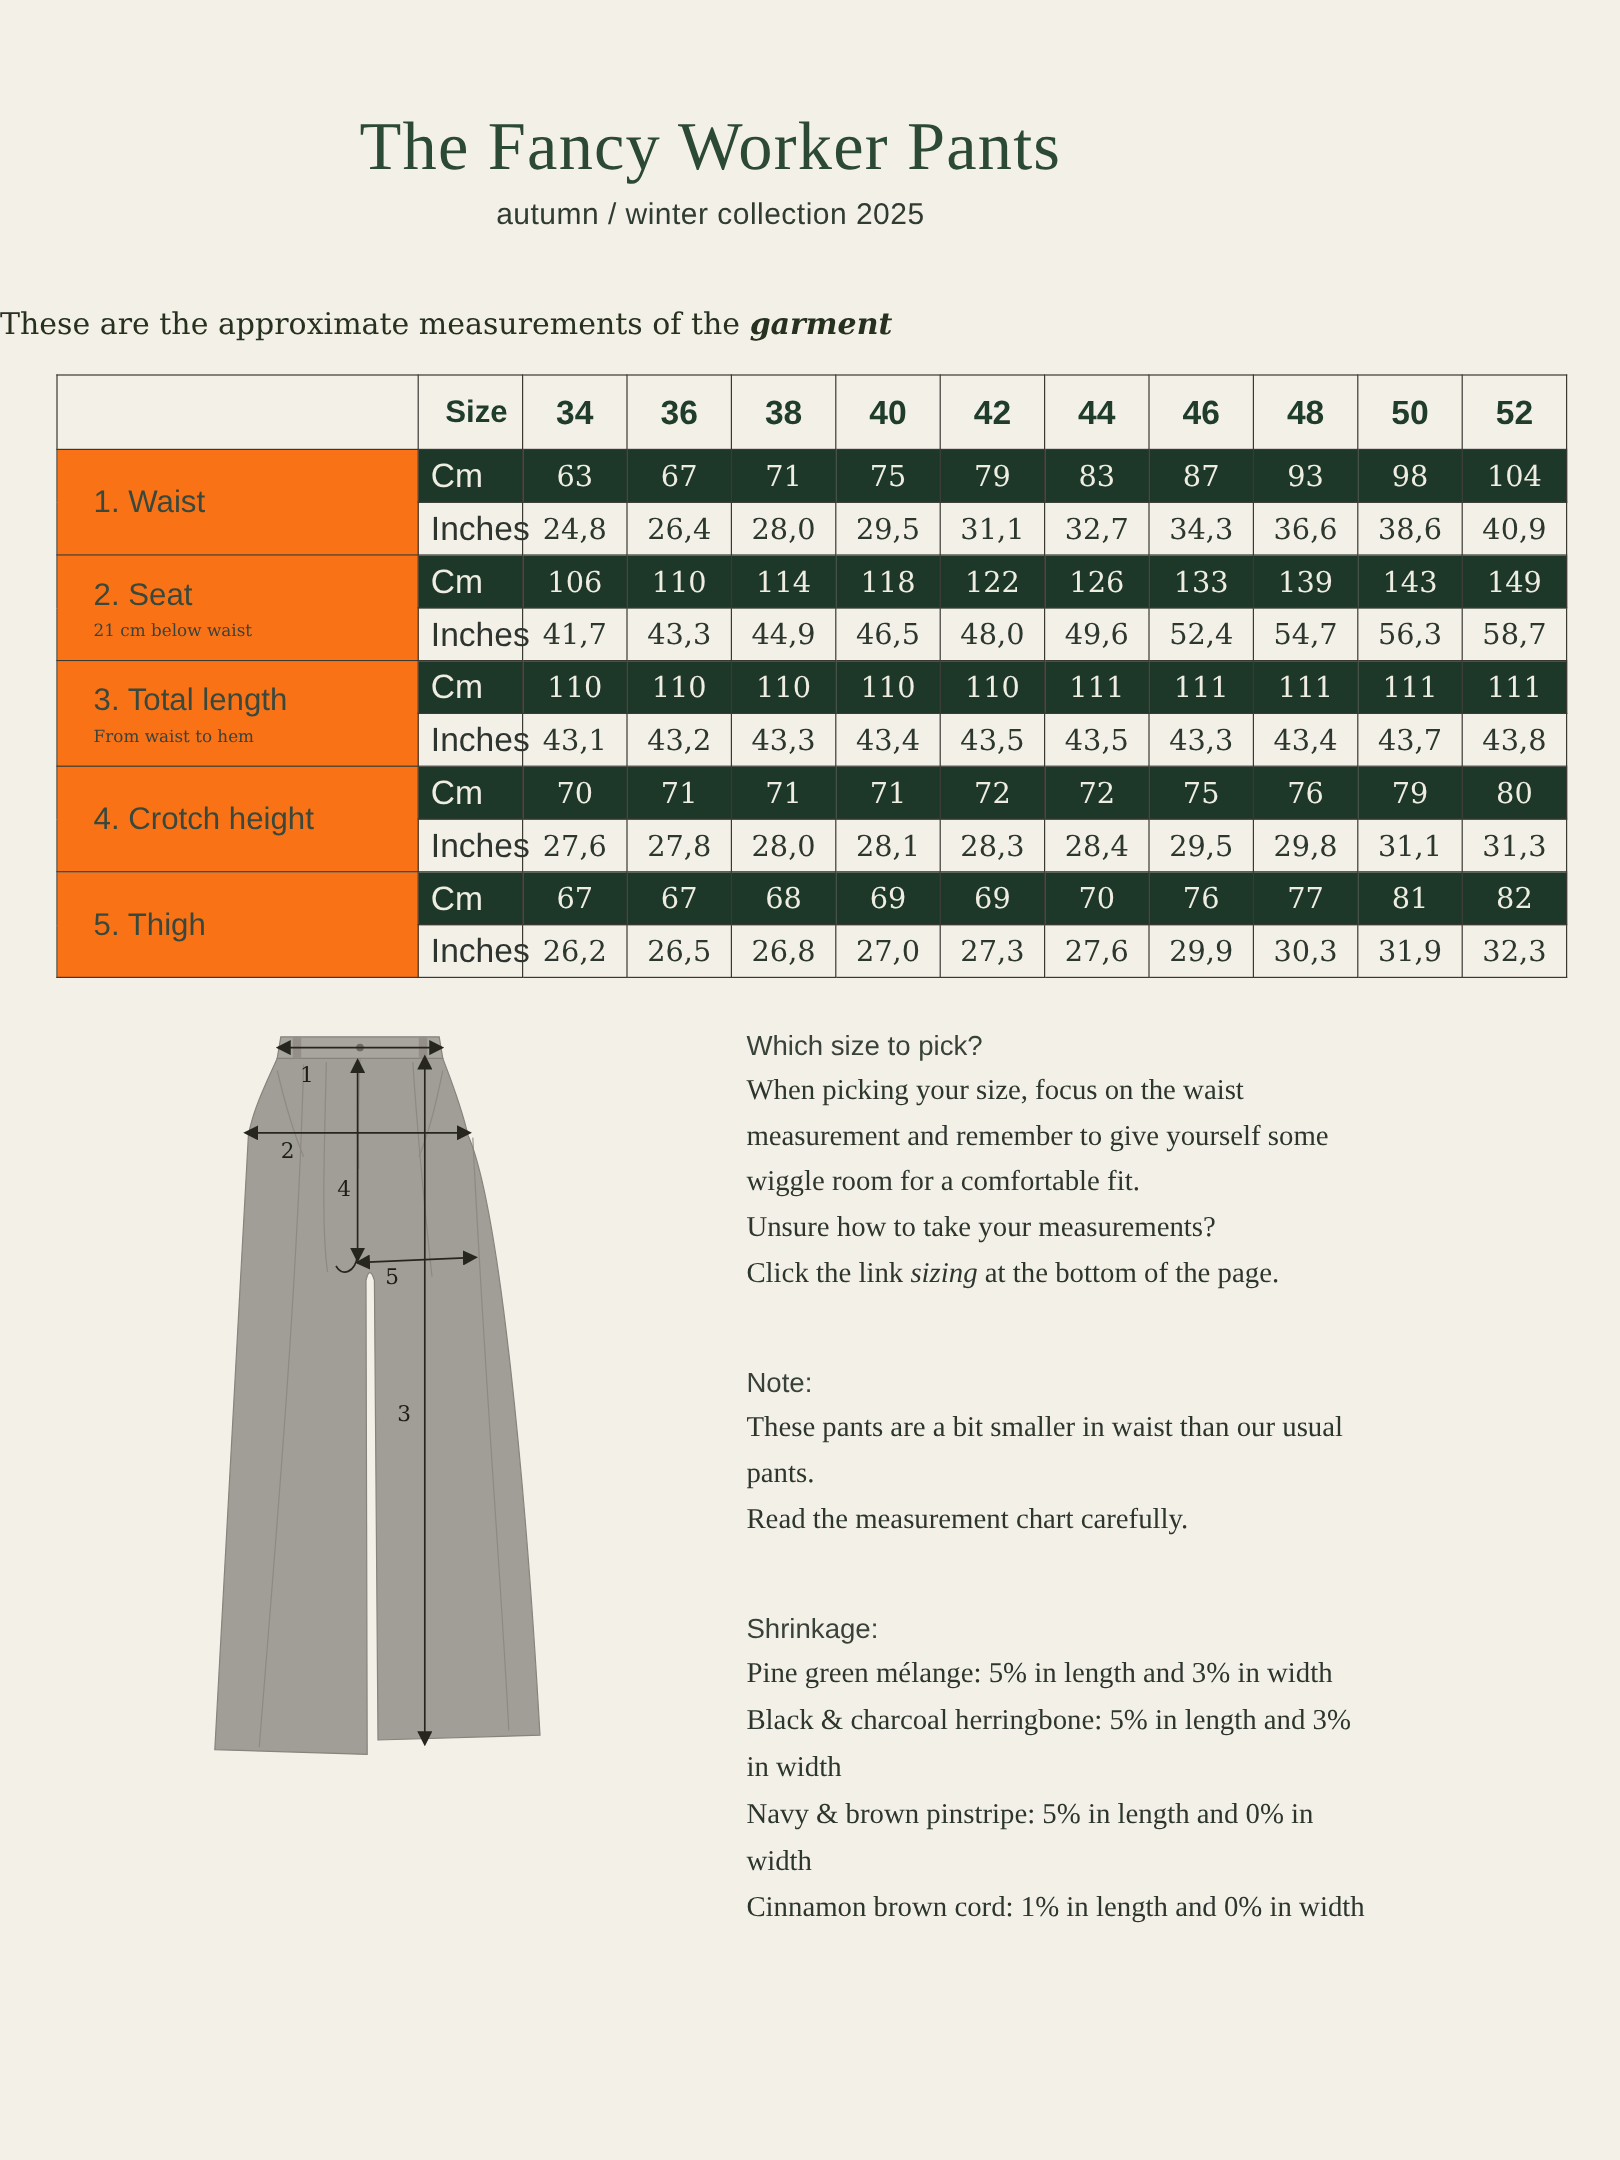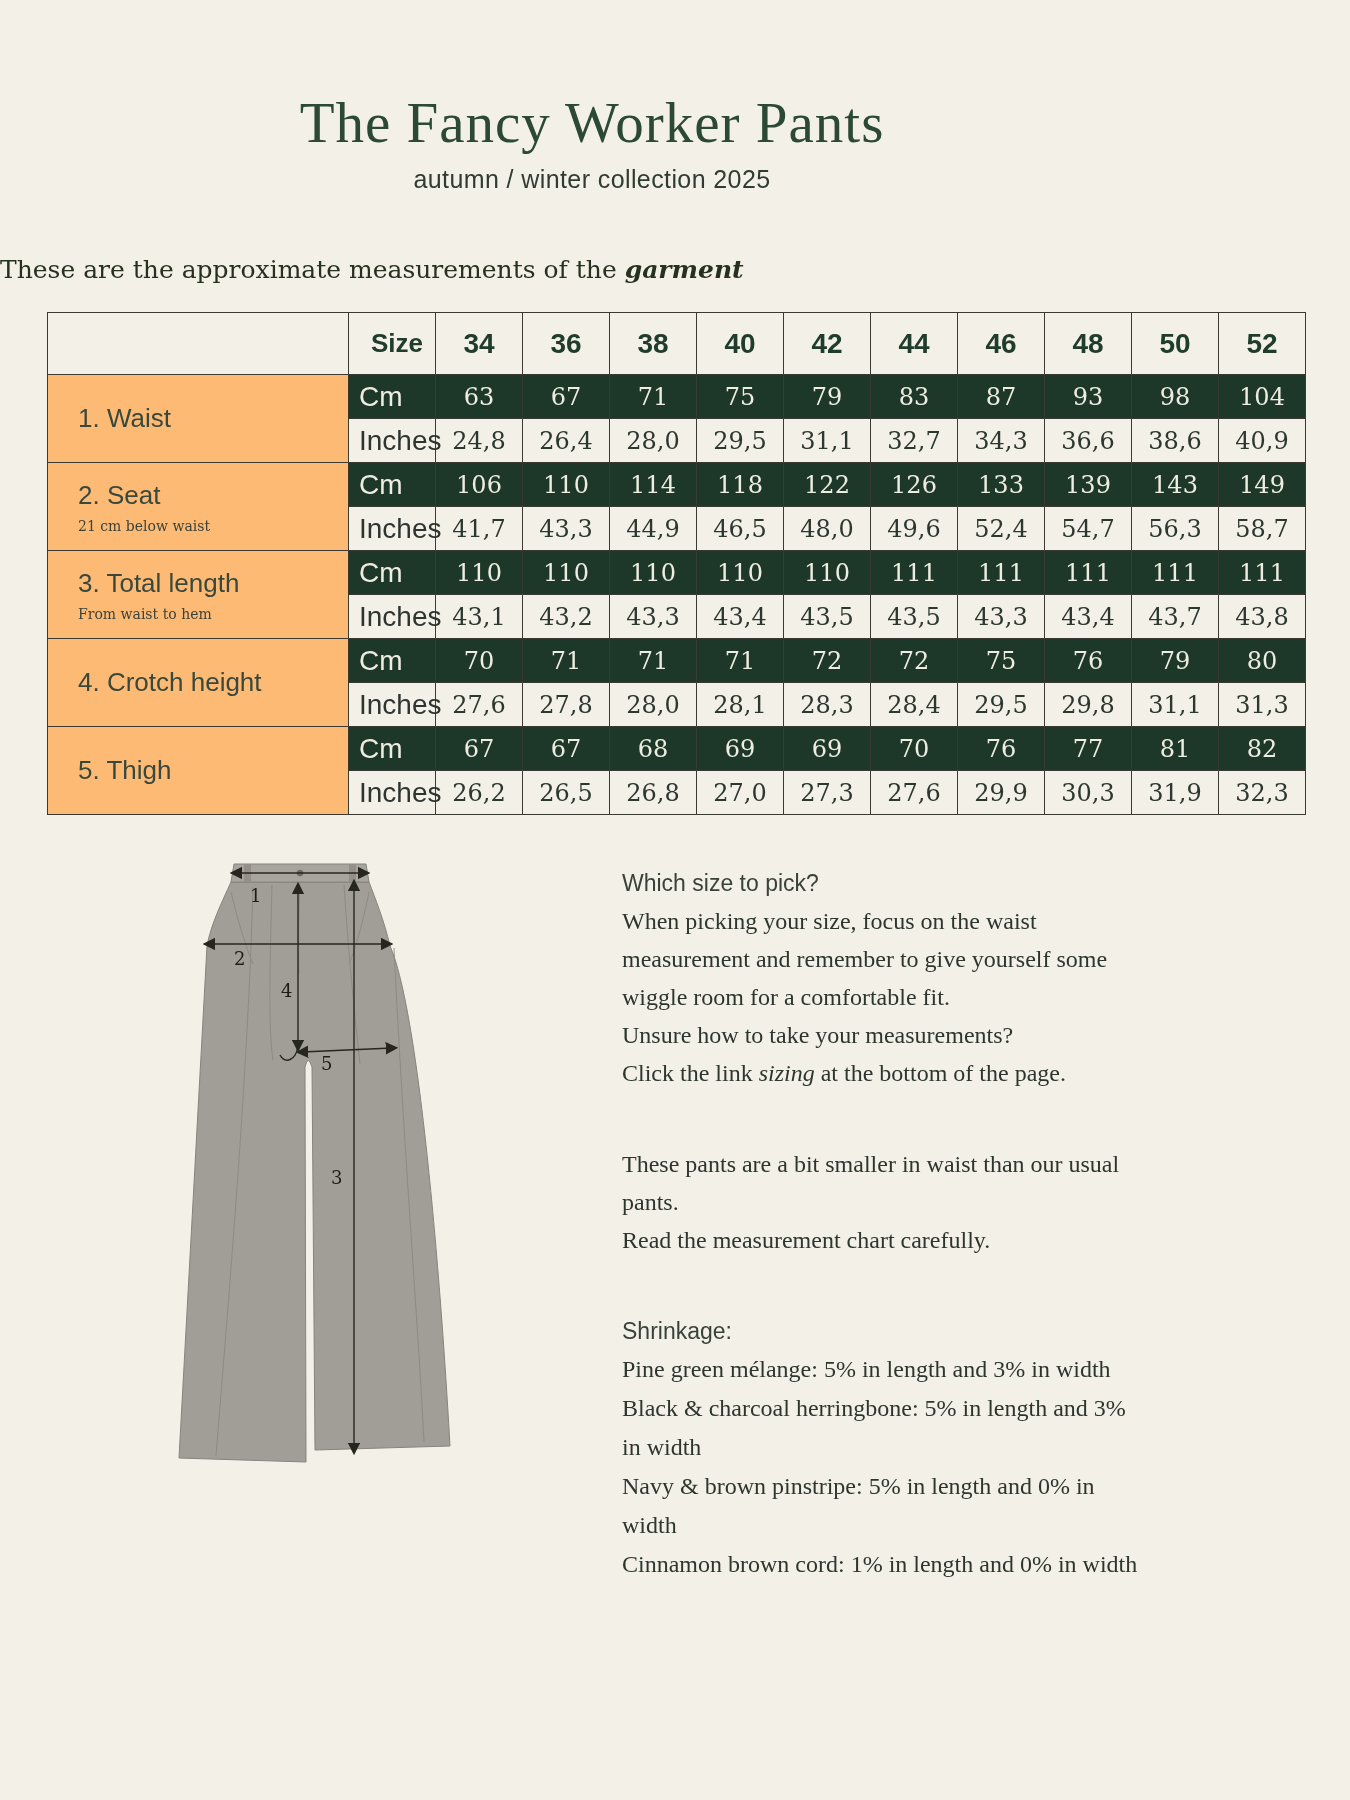--- a/index.html
+++ b/index.html
@@ -25,33 +25,33 @@
   .intro .em{font-style:italic;font-weight:bold;}
   
   .table-wrap{position:absolute;top:312px;left:47px;}
   table{border-collapse:collapse;table-layout:fixed;width:1258px;background:#f3f0e8;}
   col.c-label{width:301px;} col.c-unit{width:87px;} col.c-size{width:87px;}
   th,td{border:1px solid #3a3a33;padding:0;}
   thead tr{height:62px;}
   tbody tr{height:44px;}
   .size-head{font-size:26px;font-weight:bold;color:#203c2b;text-align:center;padding-left:10px;}
   .num-head{font-size:28px;font-weight:bold;color:#203c2b;text-align:center;}
-  .rowlabel{text-align:left;vertical-align:middle;padding-left:30px;font-weight:normal;background:#fdba74;margin-top:48px;}
+  .rowlabel{text-align:left;vertical-align:middle;padding-left:30px;font-weight:normal;background:#f97316;margin-top:48px;}
   .lab-main{font-size:26px;color:#39483d;}
   .lab-sub{font-size:14px;font-family:"DejaVu Serif",serif;color:#3a423b;margin-top:7px;}
   .unit{font-size:28px;text-align:left;padding-left:10px;}
   .val{font-family:"DejaVu Serif",serif;font-size:24px;text-align:center;color:#2c372e;}
   .dark{background:#1d3829;color:#efece1;}
   td.dark.val{color:#efece1;}
   
   .figure{position:absolute;left:168px;top:852px;width:310px;height:650px;}
   .fig-label{font-family:"DejaVu Serif",serif;font-size:18px;fill:#1d1d18;}
   
   .info{position:absolute;left:622px;top:852px;width:516px;}
-  .block{margin:12px 0 53px 0;}
+  .block{margin:0 0 53px 0;}
   .block:last-child{margin-bottom:0;}
   .info-heading{font-size:23px;color:#394239;line-height:38px;}
   .info p{
     font-family:"Liberation Serif",serif;font-size:24px;line-height:38px;
     margin:0;color:#2d362d;
   }
   .info .link-word{font-style:italic;}
   .shrink p{line-height:39px;}
 </style>
 </head>
@@ -295,20 +295,21 @@
 <div class="info">
 
   <div class="block">
     <div class="info-heading">Which size to pick?</div>
     <p>When picking your size, focus on the waist measurement and remember to give yourself some wiggle room for a comfortable fit.</p>
     <p>Unsure how to take your measurements?</p>
     <p><span>Click the link </span><span class="link-word">sizing</span><span> at the bottom of the page.</span></p>
   </div>
 
   <div class="block">
+    <div class="info-heading">Note:</div>
     <p>These pants are a bit smaller in waist than our usual pants.</p>
     <p>Read the measurement chart carefully.</p>
   </div>
 
 
   <div class="block shrink">
     <div class="info-heading">Shrinkage:</div>
     <p>Pine green mélange: 5% in length and 3% in width</p>
     <p>Black &amp; charcoal herringbone: 5% in length and 3% in width</p>
     <p>Navy &amp; brown pinstripe: 5% in length and 0% in width</p>

